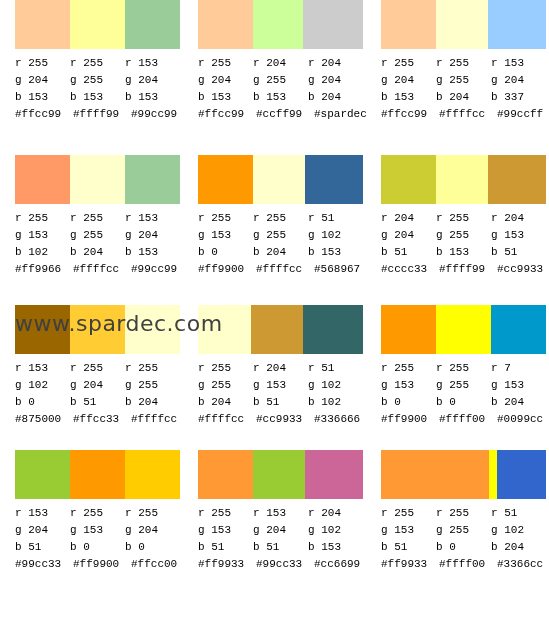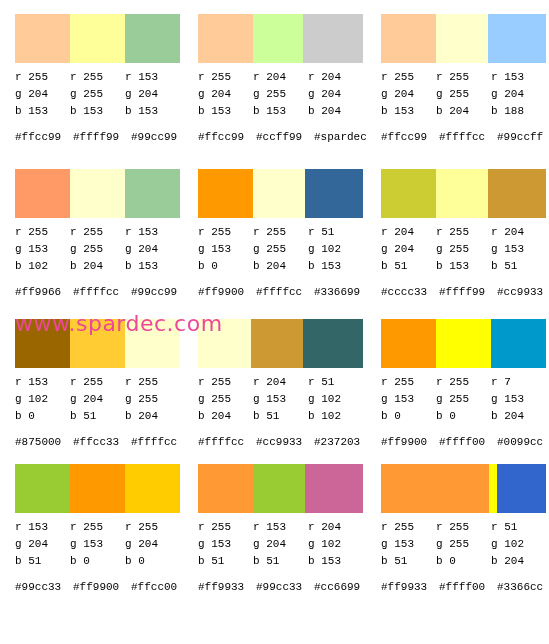--- a/index.html
+++ b/index.html
@@ -32,21 +32,20 @@
   
   .palette-row.row-0 { height: 155px; }
   .palette-row.row-1 { height: 150px; }
   .palette-row.row-2 { height: 145px; }
   .palette-row.row-3 { height: 149px; }
 
   .palette-card {
     width: 183px;
     position: relative;
     padding-left: 15px;
-    padding-top: 14px;
   }
 
   .swatch-strip {
     display: flex;
     width: 165px;
     height: 49px;
   }
 
   .swatch {
     height: 49px;
@@ -68,21 +67,21 @@
     font-size: 11px;
     line-height: 17px;
     color: #000000;
     letter-spacing: 0px;
     white-space: nowrap;
   }
 
   .hex-line {
     display: flex;
     width: 175px;
-    margin-top: 9px;
+    margin-top: 0;
     align-items: center;
   }
 
   .hex-cell {
     width: 58px;
     font-size: 11px;
     line-height: 17px;
     color: #000000;
     white-space: nowrap;
   }
@@ -175,21 +174,21 @@
             <div class="value-cell">r 153</div>
           </div>
           <div class="value-line">
             <div class="value-cell">g 204</div>
             <div class="value-cell">g 255</div>
             <div class="value-cell">g 204</div>
           </div>
           <div class="value-line">
             <div class="value-cell">b 153</div>
             <div class="value-cell">b 204</div>
-            <div class="value-cell">b 188</div>
+            <div class="value-cell">b 337</div>
           </div>
           <div class="hex-line">
             <div class="hex-cell">#ffcc99</div>
             <div class="hex-cell">#ffffcc</div>
             <div class="hex-cell">#99ccff</div>
           </div>
         </div>
       </div>
     </div>
     <div class="palette-row row-1">
@@ -240,21 +239,21 @@
             <div class="value-cell">g 102</div>
           </div>
           <div class="value-line">
             <div class="value-cell">b 0</div>
             <div class="value-cell">b 204</div>
             <div class="value-cell">b 153</div>
           </div>
           <div class="hex-line">
             <div class="hex-cell">#ff9900</div>
             <div class="hex-cell">#ffffcc</div>
-            <div class="hex-cell">#336699</div>
+            <div class="hex-cell">#568967</div>
           </div>
         </div>
       </div>
       <div class="palette-card" id="palette-6">
         <div class="swatch-strip">
           <div class="swatch" style="width: 55px; background: rgb(204, 204, 51);"></div>
           <div class="swatch" style="width: 52px; background: rgb(255, 255, 153);"></div>
           <div class="swatch" style="width: 58px; background: rgb(204, 153, 51);"></div>
         </div>
         <div class="swatch-values">
@@ -329,21 +328,21 @@
             <div class="value-cell">g 102</div>
           </div>
           <div class="value-line">
             <div class="value-cell">b 204</div>
             <div class="value-cell">b 51</div>
             <div class="value-cell">b 102</div>
           </div>
           <div class="hex-line">
             <div class="hex-cell">#ffffcc</div>
             <div class="hex-cell">#cc9933</div>
-            <div class="hex-cell">#237203</div>
+            <div class="hex-cell">#336666</div>
           </div>
         </div>
       </div>
       <div class="palette-card" id="palette-9">
         <div class="swatch-strip">
           <div class="swatch" style="width: 55px; background: rgb(255, 153, 0);"></div>
           <div class="swatch" style="width: 55px; background: rgb(255, 255, 0);"></div>
           <div class="swatch" style="width: 55px; background: rgb(0, 153, 204);"></div>
         </div>
         <div class="swatch-values">
@@ -454,13 +453,13 @@
           <div class="hex-line">
             <div class="hex-cell">#ff9933</div>
             <div class="hex-cell">#ffff00</div>
             <div class="hex-cell">#3366cc</div>
           </div>
         </div>
       </div>
     </div>
   </div>
 
-<div id="watermark" style="color: #ec4899;">www.spardec.com</div>
+<div id="watermark" style="color: #404040;">www.spardec.com</div>
 
 </body></html>

